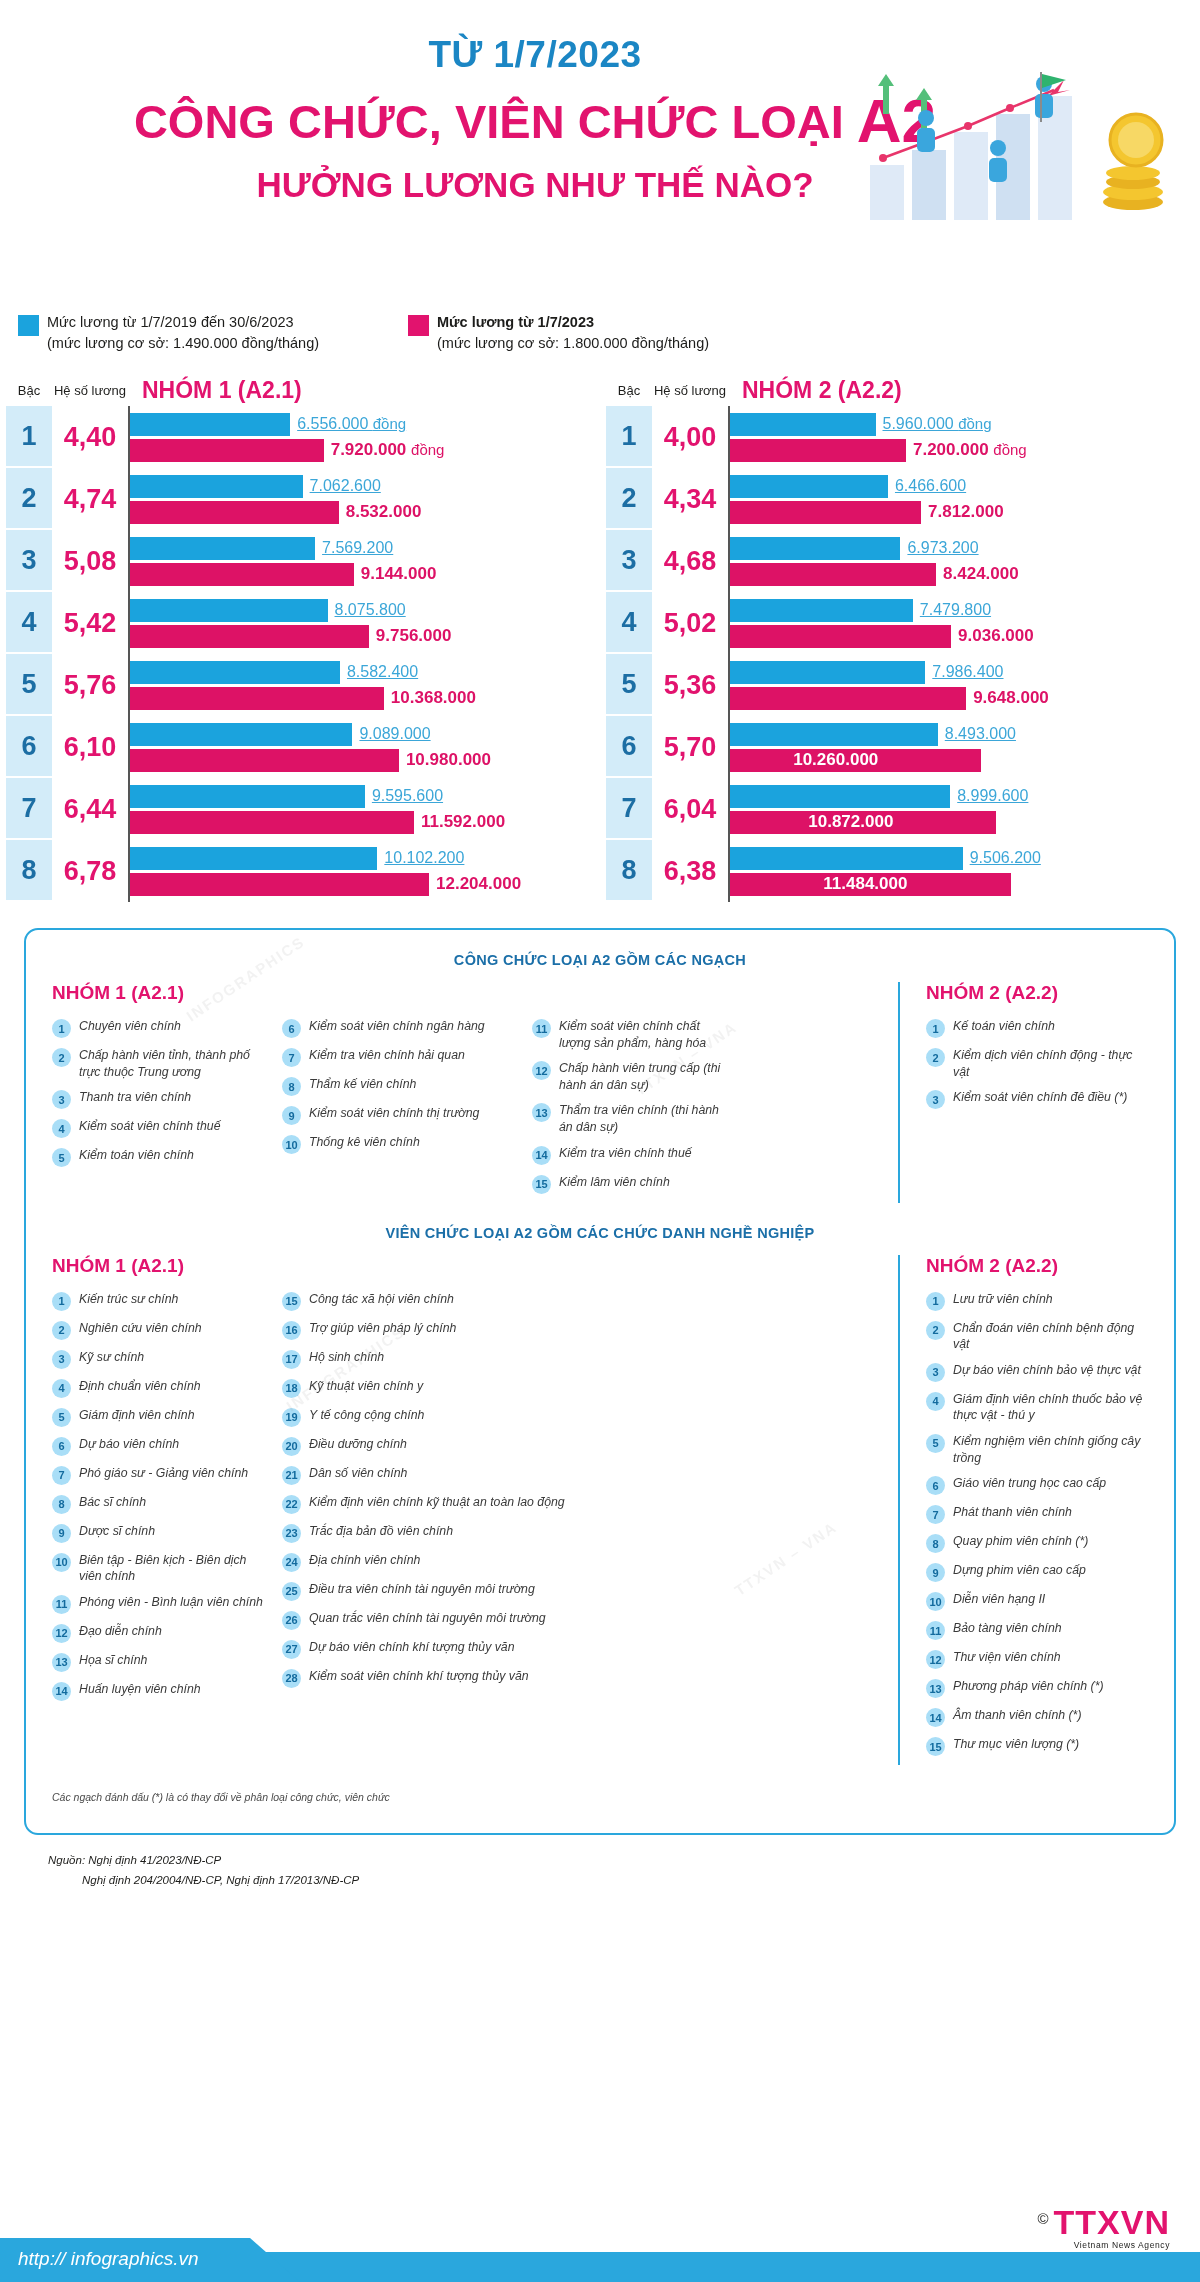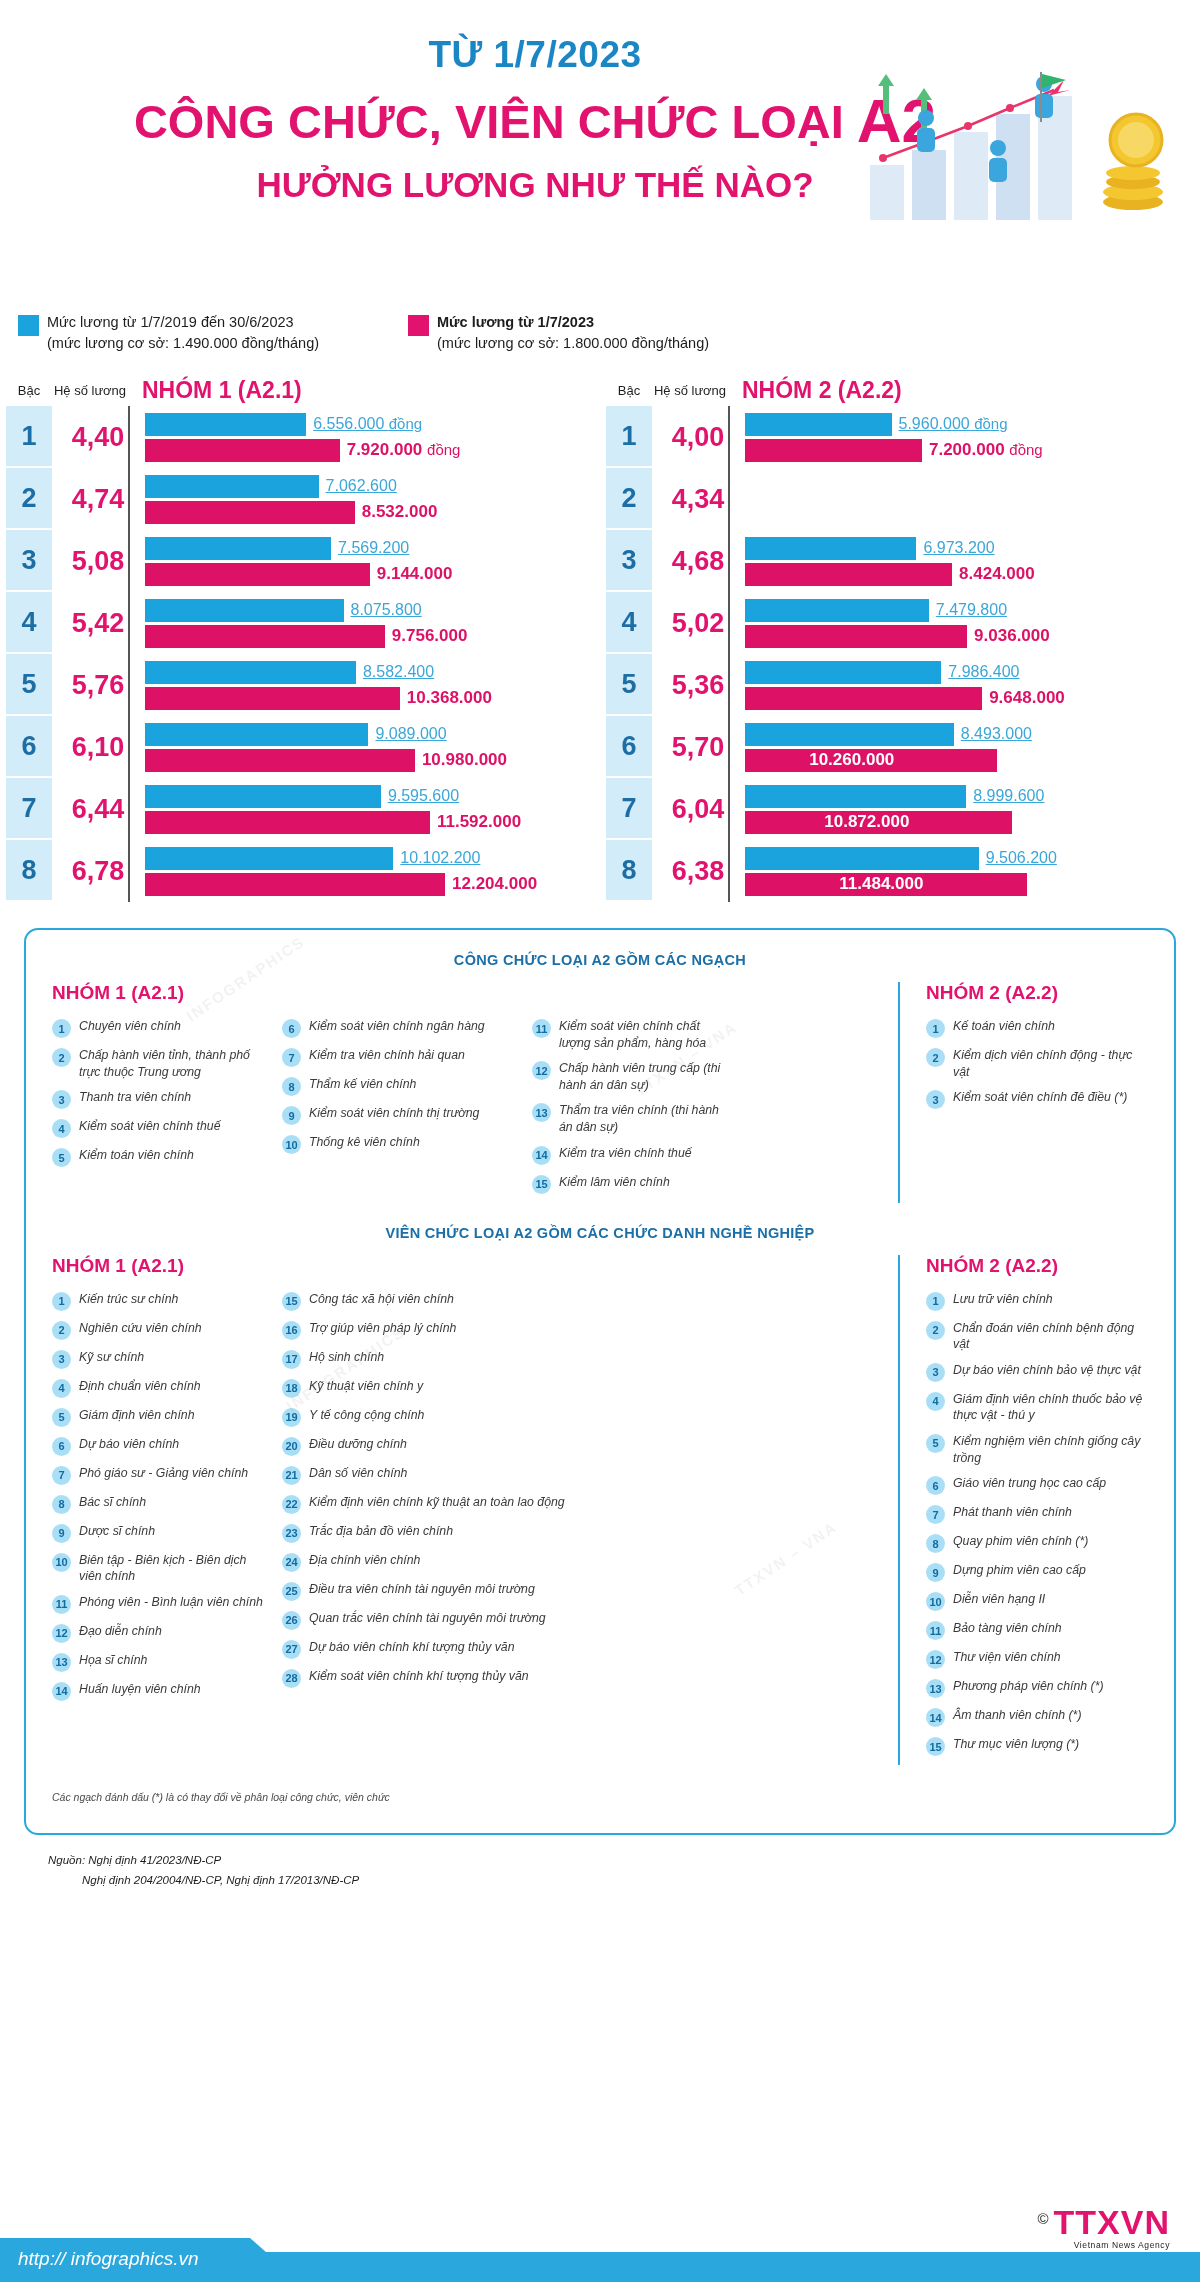--- a/index.html
+++ b/index.html
@@ -54,21 +54,21 @@
   .axis {
     position: absolute; left: 128px; top: 0; bottom: 0; width: 1.6px; background: #555;
   }
   .row { display: flex; align-items: stretch; height: 62px; }
   .cell-bac {
     width: 46px; background: #d3ecf9; color: #1c6ea4; font-size: 27px; font-weight: bold;
     display: flex; align-items: center; justify-content: center;
     border-bottom: 2px solid #ffffff;
   }
   .cell-hs {
-    width: 92px; color: #e2136e; font-size: 27px; font-weight: bold;
+    width: 76px; color: #e2136e; font-size: 27px; font-weight: bold;
     display: flex; align-items: center; justify-content: center;
   }
   .bars { flex: 1; display: flex; flex-direction: column; justify-content: center; padding-left: 1px; gap: 3px; }
   .bar-line { display: flex; align-items: center; }
   .bar { height: 23px; }
   .bar.blue { background: #1ba3dd; }
   .bar.pink { background: #dd1266; }
   .bar-lab { font-size: 16px; padding-left: 7px; white-space: nowrap; }
   .bar-lab.blue { color: #3ba6d8; text-decoration: underline; }
   .bar-lab.pink { color: #dd1266; font-weight: bold; font-size: 17px; }
@@ -334,20 +334,30 @@
             </div>
             <div class="bar-line">
               <div class="bar pink" style="width: 176.991px;"></div>
               <div class="bar-lab pink">7.200.000 <span class="unit">đồng</span></div>
             </div>
           </div>
         </div>
         <div class="row">
           <div class="cell-bac">2</div>
           <div class="cell-hs">4,34</div>
+          <div class="bars">
+            <div class="bar-line">
+              <div class="bar blue" style="width: 158.963px;"></div>
+              <div class="bar-lab blue">6.466.600</div>
+            </div>
+            <div class="bar-line">
+              <div class="bar pink" style="width: 192.035px;"></div>
+              <div class="bar-lab pink">7.812.000</div>
+            </div>
+          </div>
         </div>
         <div class="row">
           <div class="cell-bac">3</div>
           <div class="cell-hs">4,68</div>
           <div class="bars">
             <div class="bar-line">
               <div class="bar blue" style="width: 171.416px;"></div>
               <div class="bar-lab blue">6.973.200</div>
             </div>
             <div class="bar-line">

